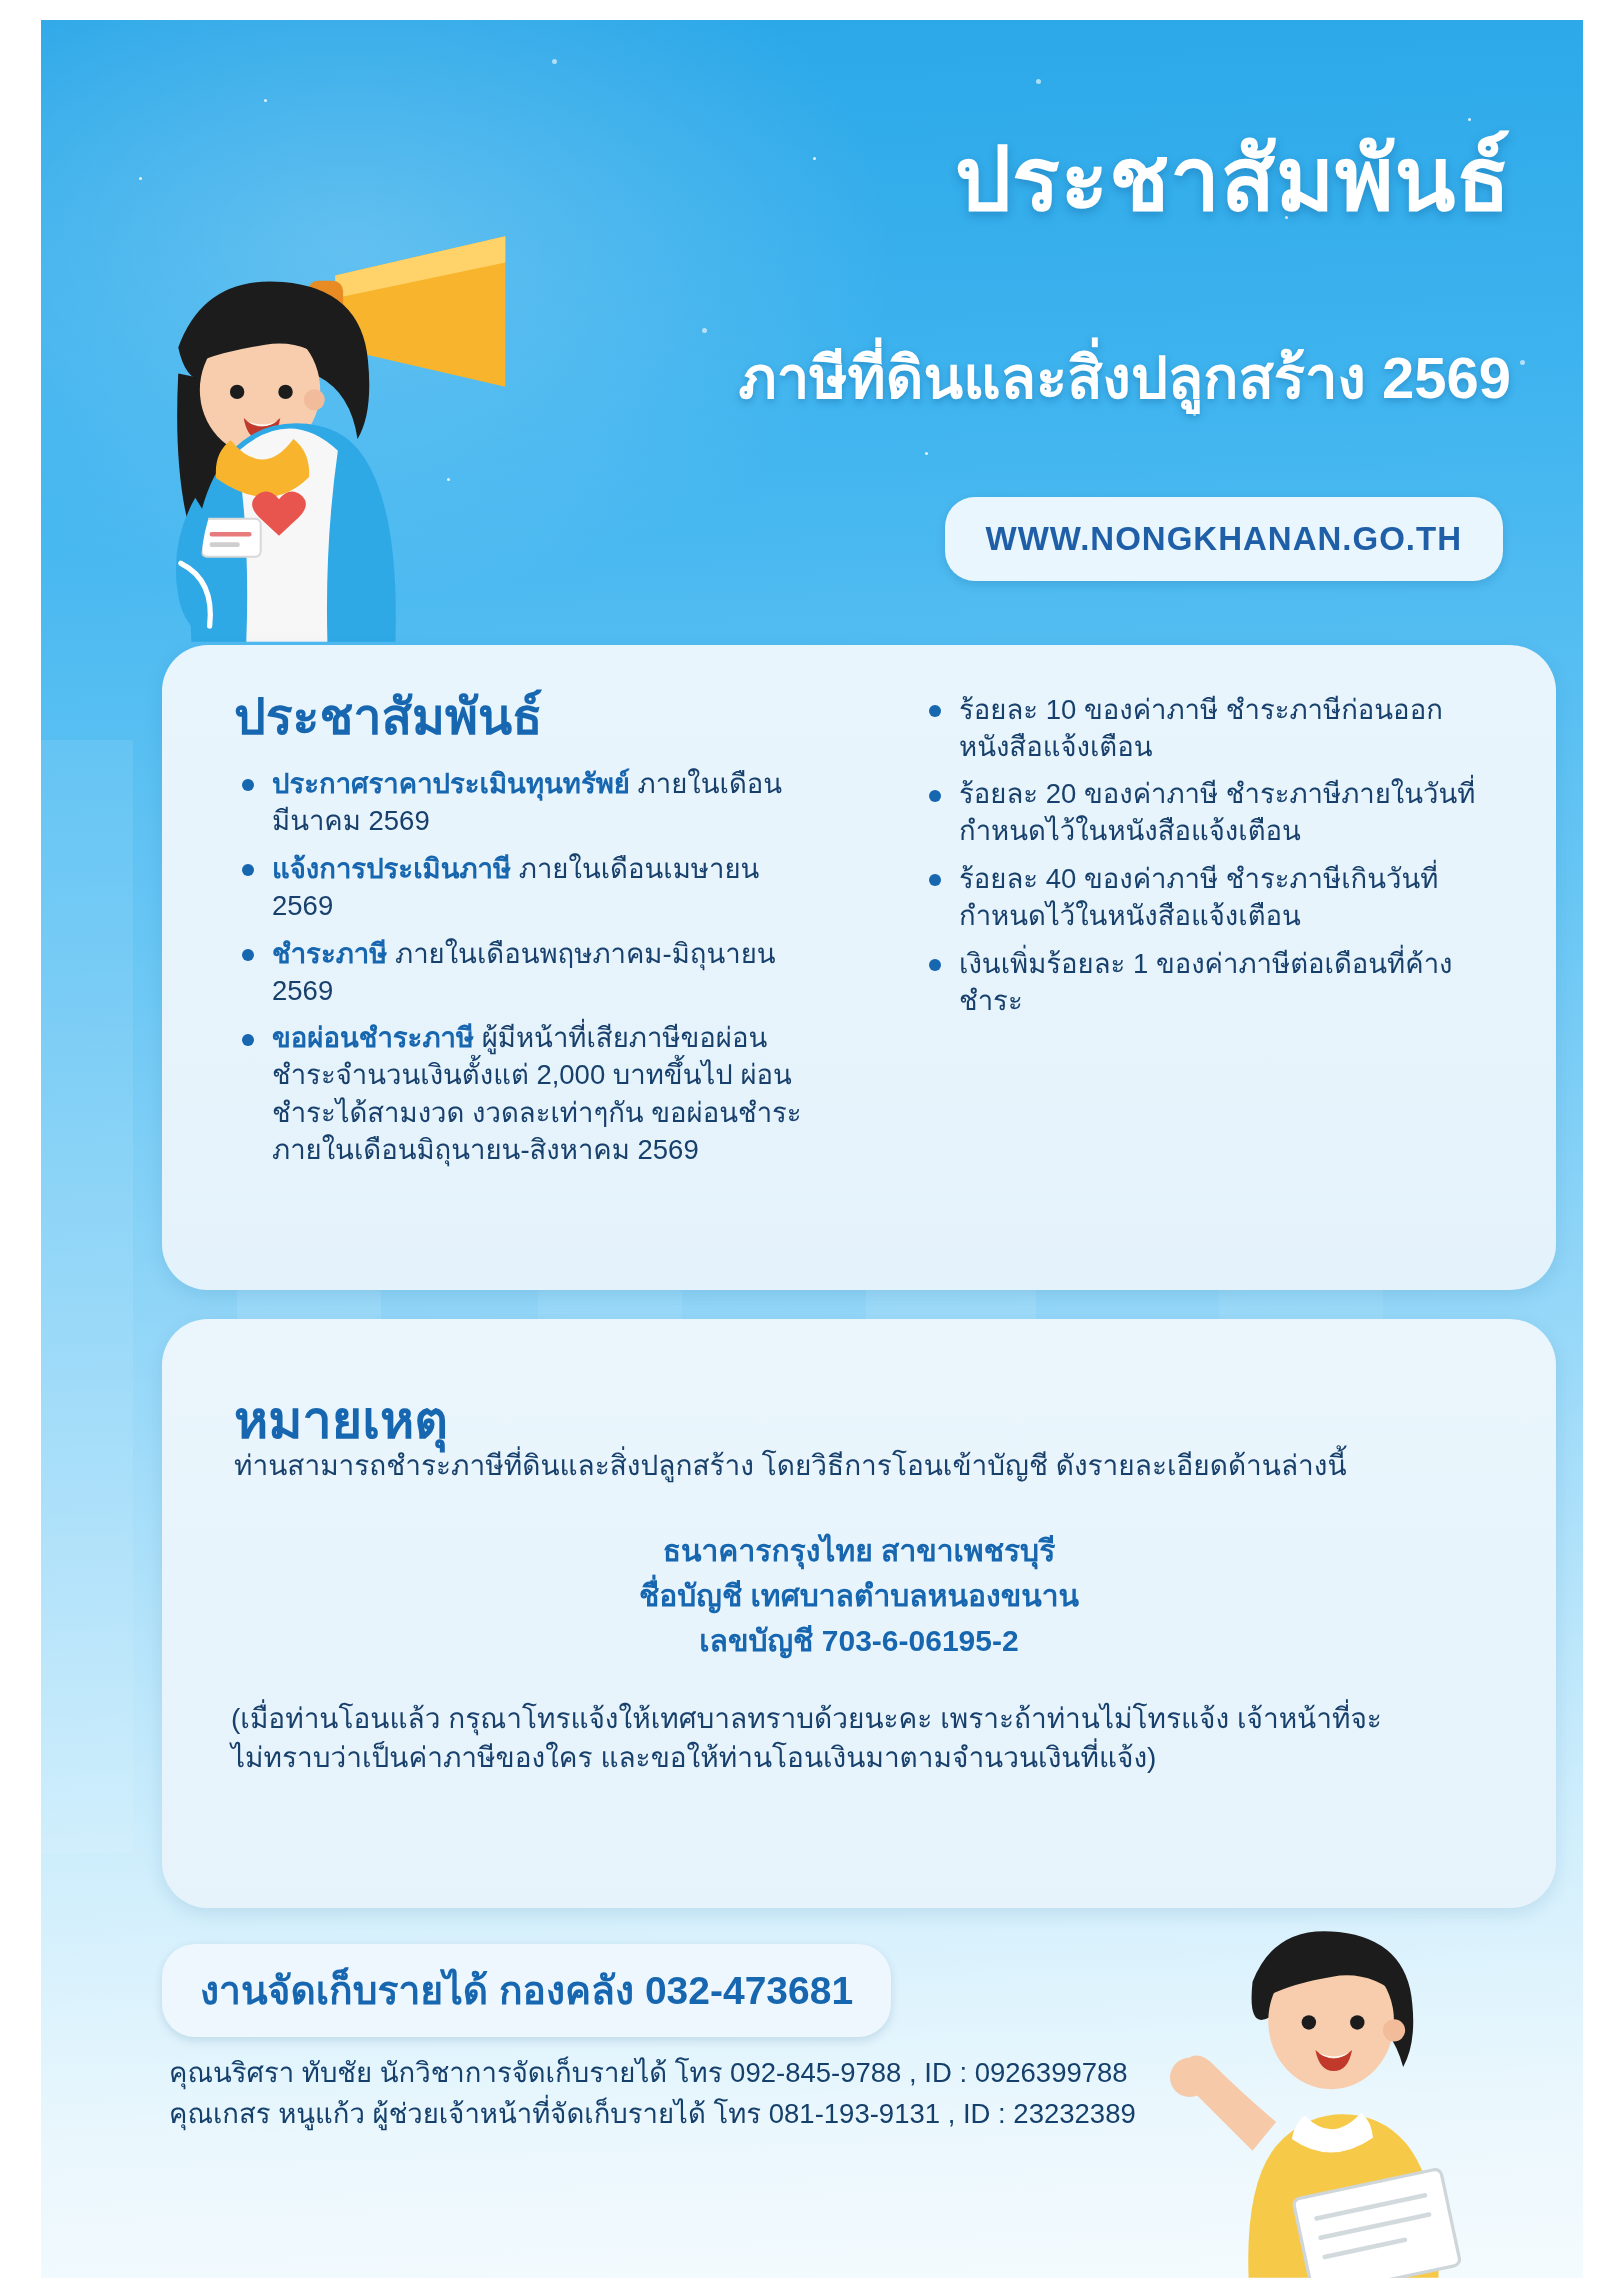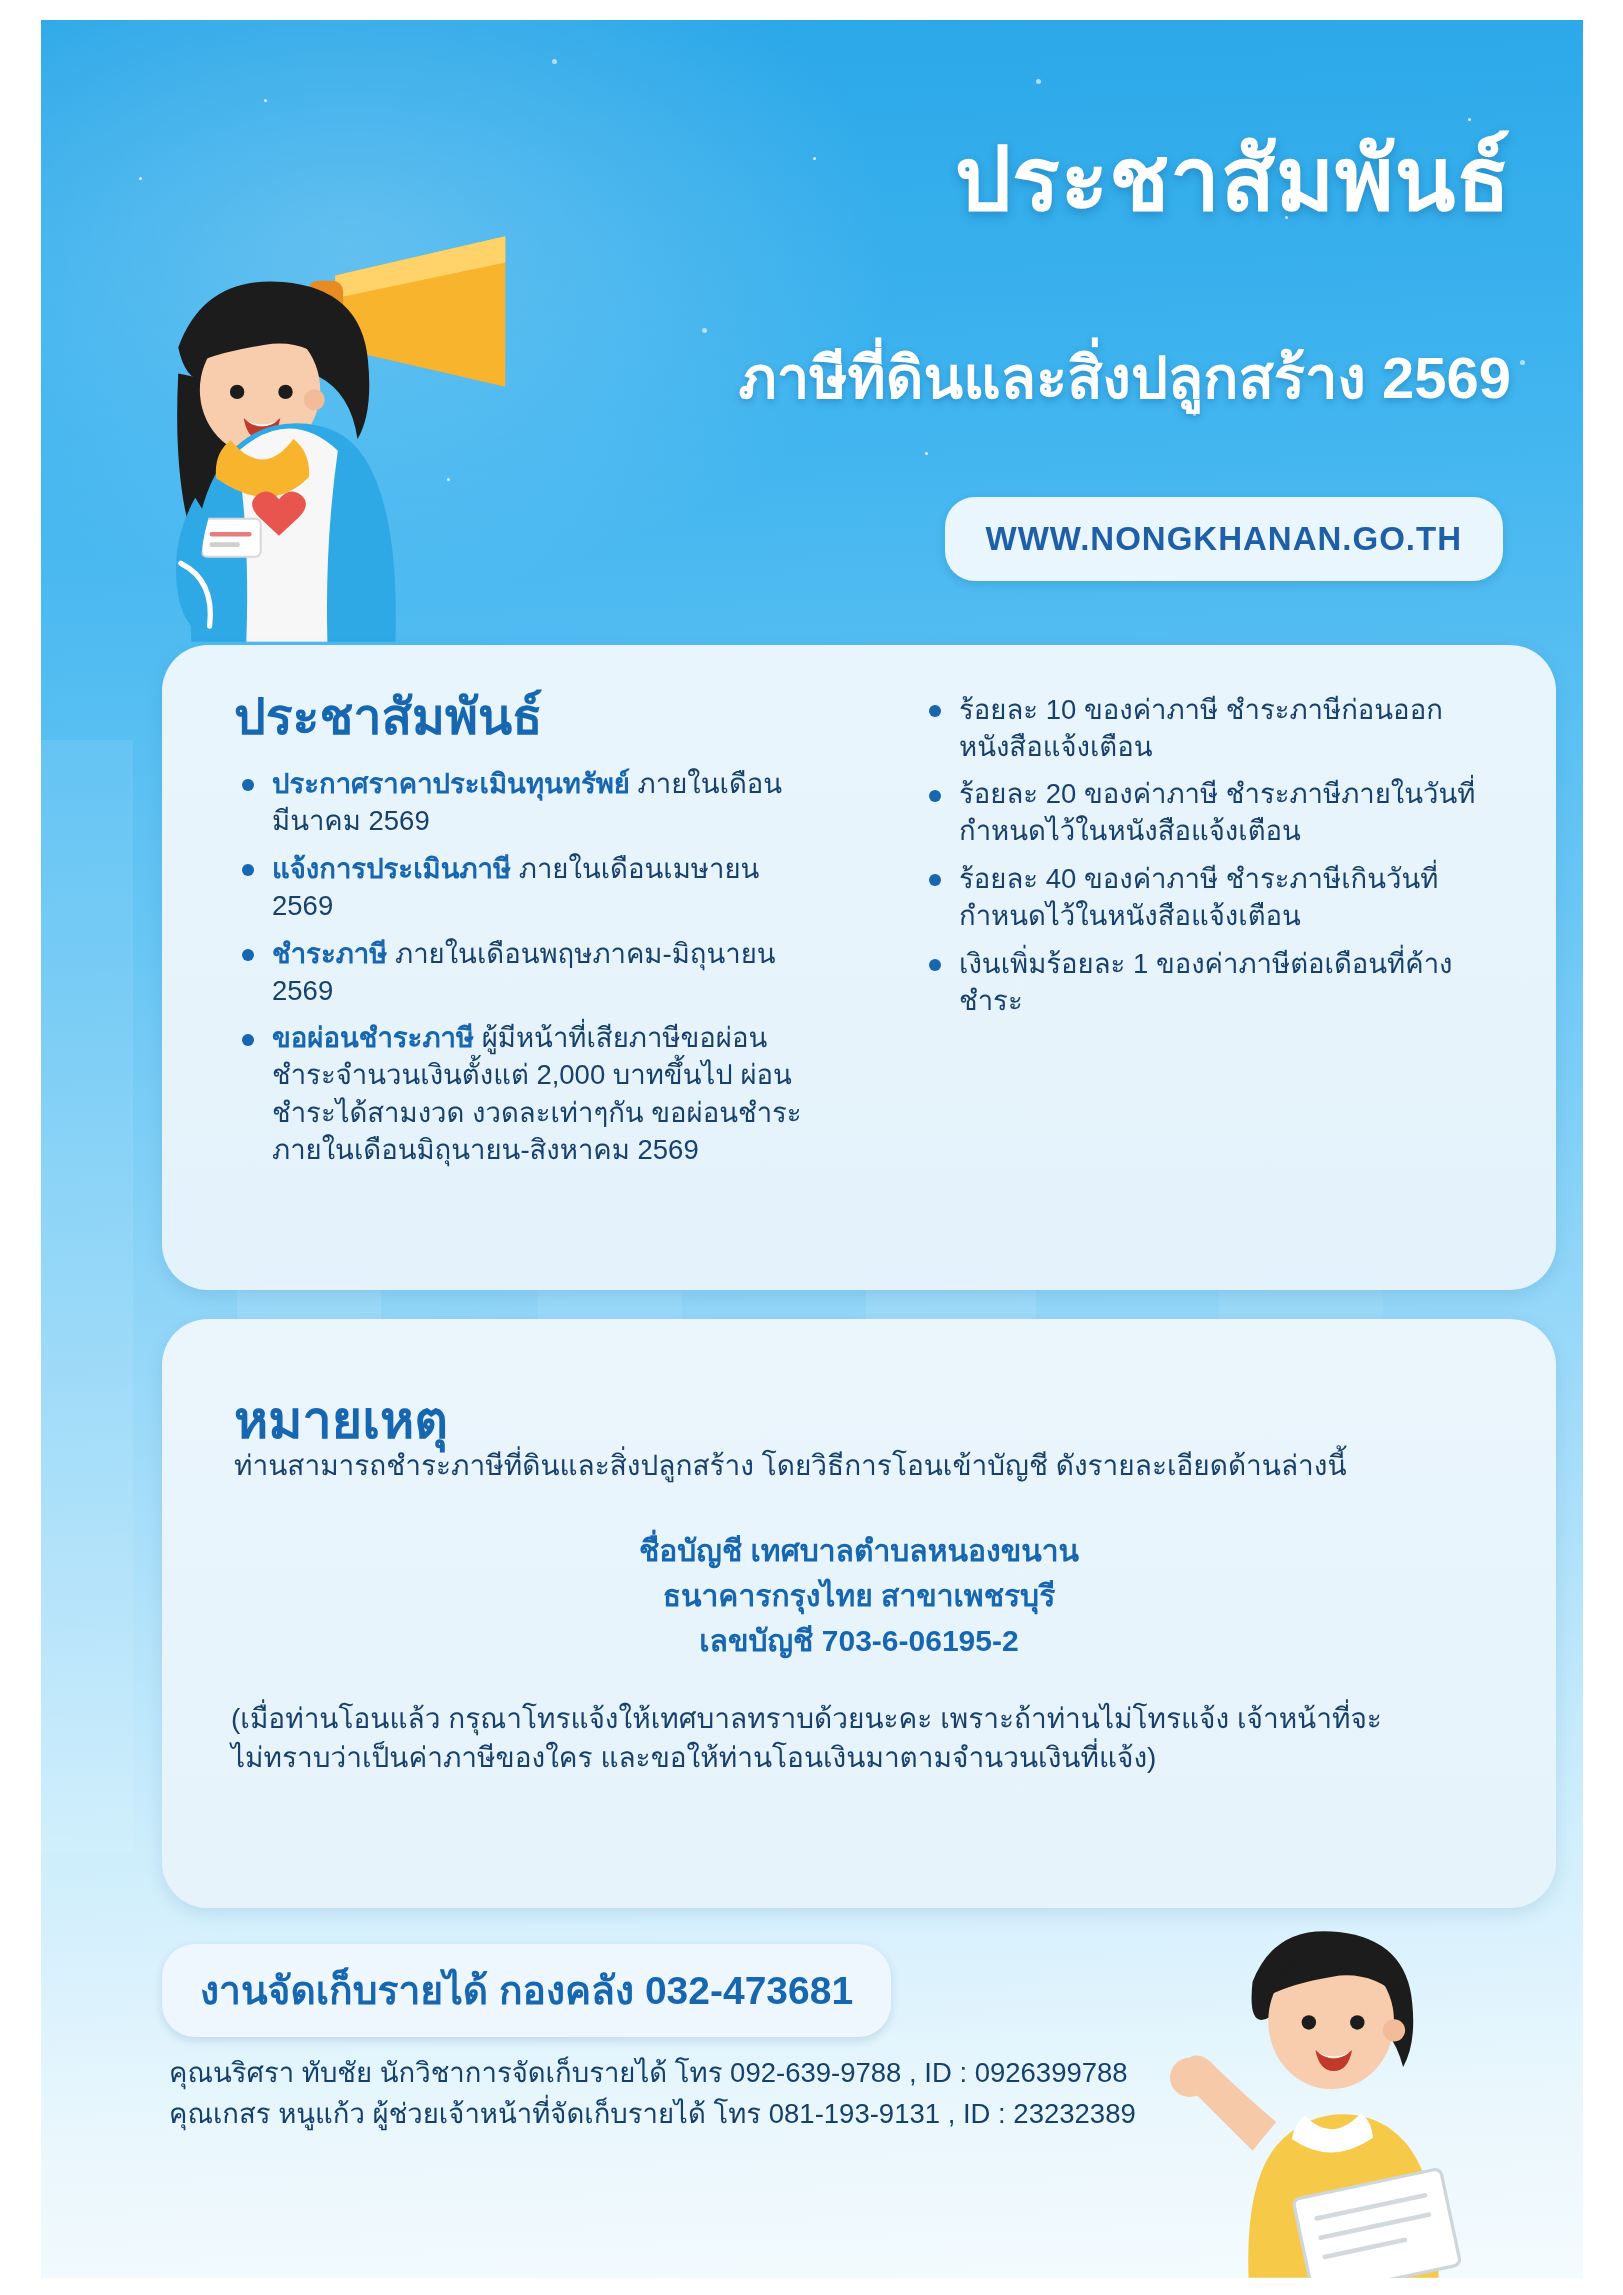--- a/index.html
+++ b/index.html
@@ -288,37 +288,37 @@
           <li><span>เงินเพิ่มร้อยละ 1 ของค่าภาษีต่อเดือนที่ค้างชำระ</span></li>
         </ul>
       </div>
     </div>
 
     <div class="card" id="card-note">
       <div class="note-title">หมายเหตุ</div>
       <div class="note-lead">ท่านสามารถชำระภาษีที่ดินและสิ่งปลูกสร้าง โดยวิธีการโอนเข้าบัญชี  ดังรายละเอียดด้านล่างนี้</div>
 
       <div class="bank-block">
+        <div>ธนาคารกรุงไทย สาขาเพชรบุรี</div>
         <div>ชื่อบัญชี เทศบาลตำบลหนองขนาน</div>
-        <div>ธนาคารกรุงไทย สาขาเพชรบุรี</div>
         <div>เลขบัญชี  703-6-06195-2</div>
       </div>
 
       <div class="note-foot">
         <div>(เมื่อท่านโอนแล้ว  กรุณาโทรแจ้งให้เทศบาลทราบด้วยนะคะ   เพราะถ้าท่านไม่โทรแจ้ง เจ้าหน้าที่จะ</div>
         <div>ไม่ทราบว่าเป็นค่าภาษีของใคร และขอให้ท่านโอนเงินมาตามจำนวนเงินที่แจ้ง)</div>
       </div>
     </div>
 
     <div class="contact-pill">
       <span>งานจัดเก็บรายได้ กองคลัง 032-473681</span>
     </div>
 
     <div class="footer-lines">
-      <div>คุณนริศรา  ทับชัย  นักวิชาการจัดเก็บรายได้  โทร 092-639-9788 , ID : 0926399788</div>
+      <div>คุณนริศรา  ทับชัย  นักวิชาการจัดเก็บรายได้  โทร 092-845-9788 , ID : 0926399788</div>
       <div>คุณเกสร  หนูแก้ว  ผู้ช่วยเจ้าหน้าที่จัดเก็บรายได้  โทร 081-193-9131 , ID : 23232389</div>
     </div>
 
     <svg class="boy" viewBox="0 0 620 560" xmlns="http://www.w3.org/2000/svg">
 
       <path d="M236 108 q34 -88 132 -76 q104 12 112 110 q6 60 -14 96 q-18 -66 -66 -84 q-74 -28 -138 8 q-34 20 -26 -54 z" fill="#1c1c1c"></path>
 
       <ellipse cx="356" cy="168" rx="96" ry="104" fill="#f8cdae"></ellipse>
 
       <path d="M262 128 q30 -72 106 -66 q74 6 94 70 q-46 -42 -104 -32 q-60 10 -96 28 z" fill="#1c1c1c"></path>

